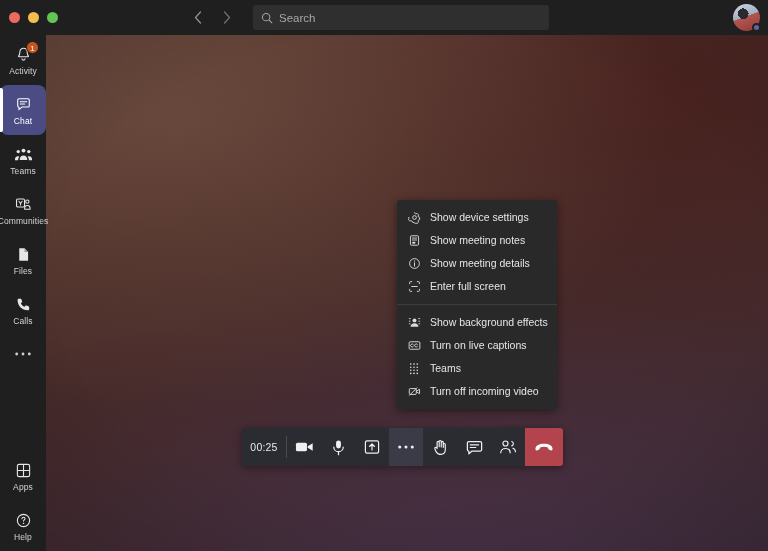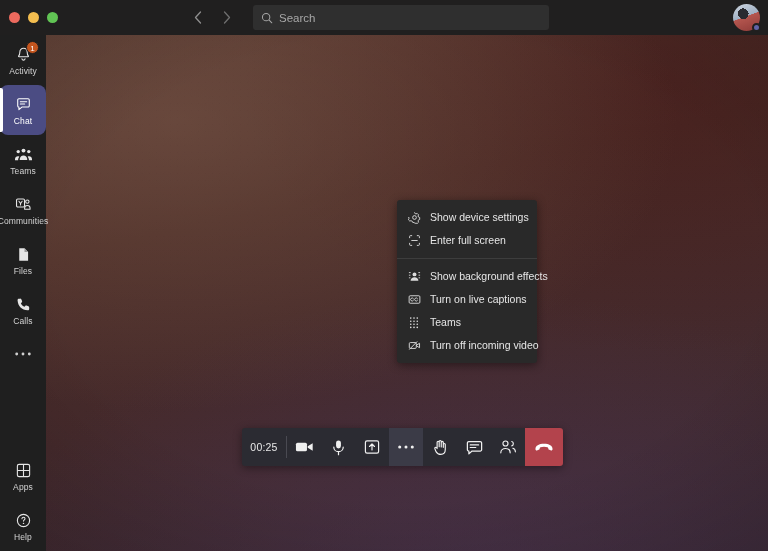--- a/index.html
+++ b/index.html
@@ -109,21 +109,21 @@
     background-position: 0 0, 2px 3px;
   }
   #vignette {
     position: absolute; inset: 0;
     background: radial-gradient(115% 105% at 50% 46%, rgba(0,0,0,0) 42%, rgba(0,0,0,.34) 100%);
   }
 
   
   #menu {
     position: absolute; left: 397px; top: 200px;
-    width: 140px;
+    width: 160px;
     background: #292929;
     border-radius: 3px;
     box-shadow: 0 2px 10px rgba(0,0,0,.45);
     padding: 4px 0;
     z-index: 20;
   }
   .menu-group { padding: 2px 0; }
   .menu-sep { height: 1px; background: #3d3d3d; margin: 4px 0; }
   .menu-item {
     display: flex; align-items: center; gap: 9px;
@@ -319,21 +319,41 @@
       <div class="menu-item">
         <span class="mi-icon">
           <svg width="13" height="13" viewBox="0 0 16 16" fill="none">
             <circle cx="8" cy="8" r="2.3" stroke="#dcdcdc" stroke-width="1.15"></circle>
             <path d="M8 1.6l.55 1.5a5 5 0 011.3.54l1.45-.67 1.73 1.73-.67 1.45c.23.4.41.84.54 1.3l1.5.55v2.45l-1.5.55a5 5 0 01-.54 1.3l.67 1.45-1.73 1.73-1.45-.67a5 5 0 01-1.3.54L8 14.4l-2.45-.55-.55-1.5a5 5 0 01-1.3-.54l-1.45.67L.52 10.75l.67-1.45a5 5 0 01-.54-1.3L1.6 8" stroke="#dcdcdc" stroke-width="1.1" stroke-linejoin="round"></path>
           </svg>
         </span>
         <span class="mi-label">Show device settings</span>
       </div>
 
-
+      <div class="menu-item">
+        <span class="mi-icon">
+          <svg width="13" height="13" viewBox="0 0 16 16" fill="none">
+            <rect x="3" y="2.2" width="10" height="11.6" rx="1.3" stroke="#dcdcdc" stroke-width="1.15"></rect>
+            <path d="M5.4 5h5.2M5.4 7.4h5.2" stroke="#dcdcdc" stroke-width="1.1" stroke-linecap="round"></path>
+            <rect x="5.4" y="9.6" width="3.4" height="2.4" rx=".5" fill="#dcdcdc"></rect>
+          </svg>
+        </span>
+        <span class="mi-label">Show meeting notes</span>
+      </div>
+
+      <div class="menu-item">
+        <span class="mi-icon">
+          <svg width="13" height="13" viewBox="0 0 16 16" fill="none">
+            <circle cx="8" cy="8" r="6" stroke="#dcdcdc" stroke-width="1.15"></circle>
+            <path d="M8 7.2v4" stroke="#dcdcdc" stroke-width="1.2" stroke-linecap="round"></path>
+            <circle cx="8" cy="5" r=".8" fill="#dcdcdc"></circle>
+          </svg>
+        </span>
+        <span class="mi-label">Show meeting details</span>
+      </div>
 
       <div class="menu-item">
         <span class="mi-icon">
           <svg width="13" height="13" viewBox="0 0 16 16" fill="none">
             <path d="M2 4.6V3a1 1 0 011-1h1.6M11.4 2H13a1 1 0 011 1v1.6M14 11.4V13a1 1 0 01-1 1h-1.6M4.6 14H3a1 1 0 01-1-1v-1.6" stroke="#dcdcdc" stroke-width="1.15" stroke-linecap="round"></path>
             <path d="M4.6 8h6.8" stroke="#dcdcdc" stroke-width="1.15" stroke-linecap="round"></path>
           </svg>
         </span>
         <span class="mi-label">Enter full screen</span>
       </div>

